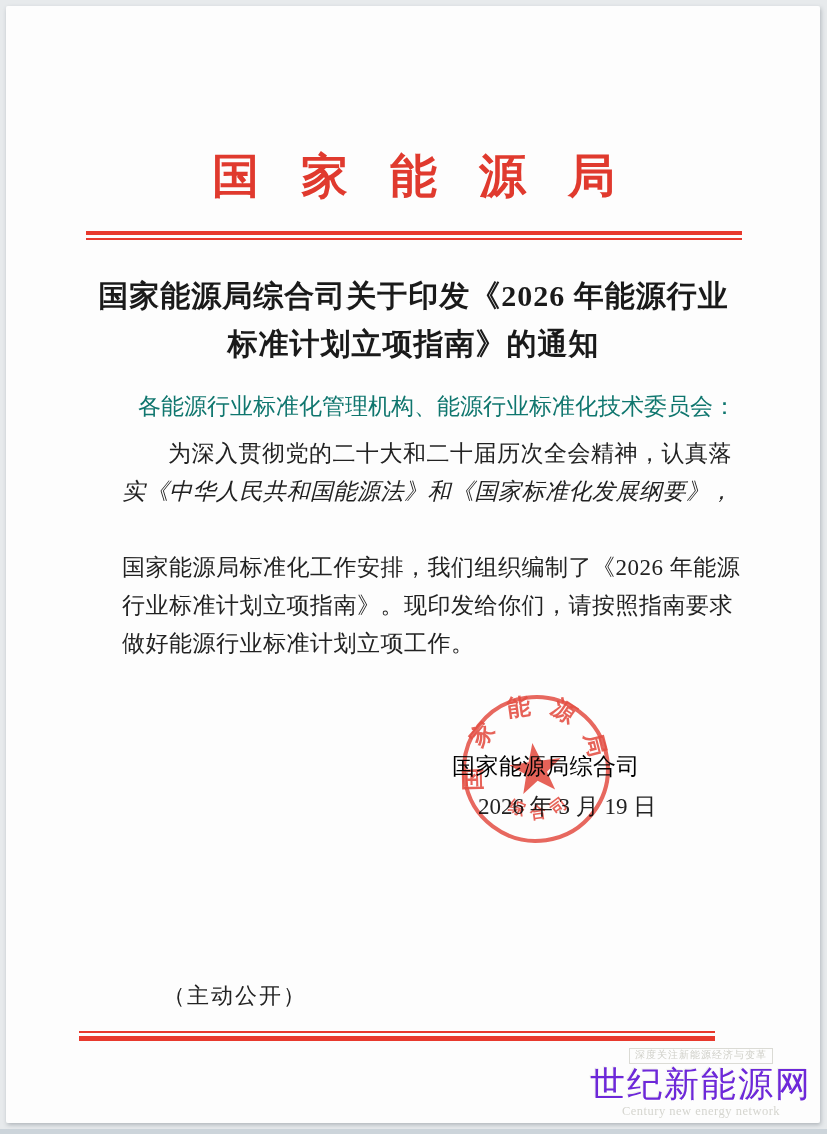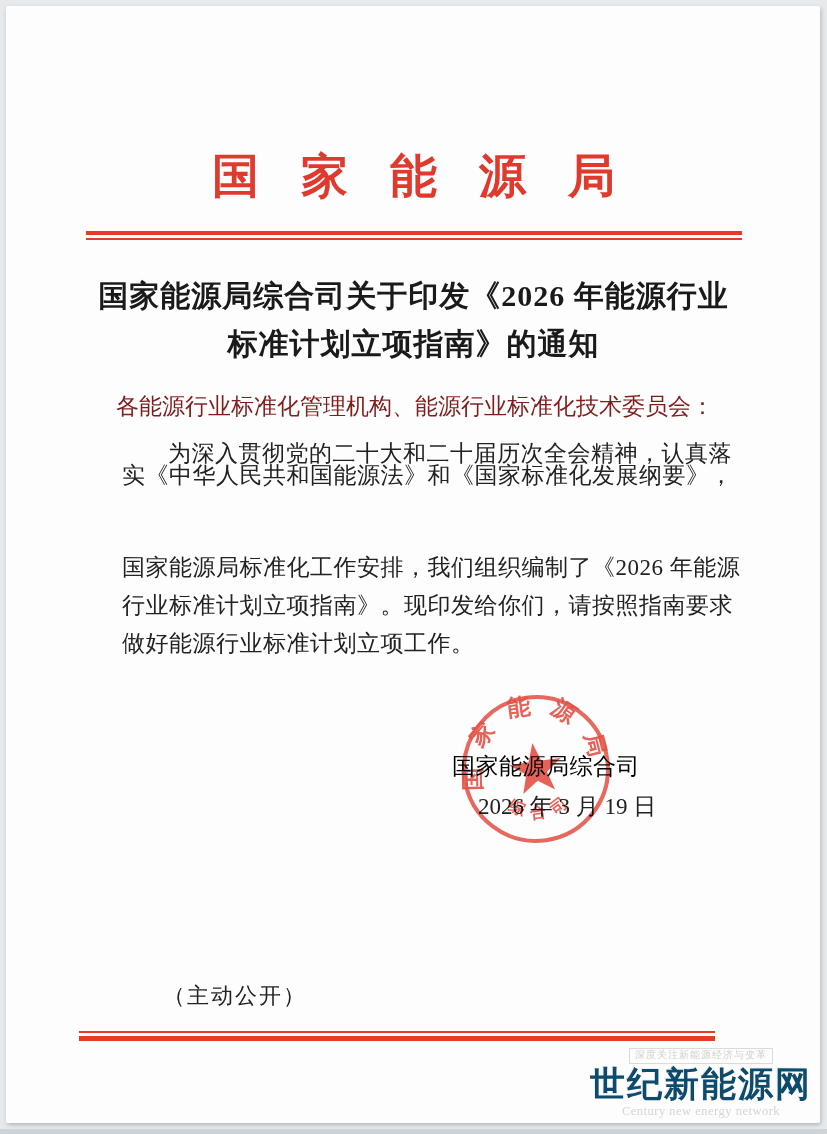--- a/index.html
+++ b/index.html
@@ -34,29 +34,29 @@
   .rule-bottom-thin { top:1031px; left:79px; width:636px; height:2px; }
   .rule-bottom-thick{ top:1036px; left:79px; width:636px; height:5px; }
   .doc-title {
     position:absolute; top:272px; left:0; right:0;
     text-align:center;
     font-size:30px; font-weight:bold; line-height:48px;
     color:#1a1a1a;
     letter-spacing:1px;
   }
   .salutation {
-    position:absolute; top:391px; left:116px;
-    font-size:23px; color:#7f1d1d; white-space:nowrap;
+    position:absolute; top:391px; left:138px;
+    font-size:23px; color:#0f766e; white-space:nowrap;
   }
   .body-line {
     position:absolute; left:122px;
     font-size:23px; color:#222; letter-spacing:0.5px; white-space:nowrap;
   }
   .body-line.indent { left:168px; }
-  .bl0 { top:438px; } .bl1 { top:460px; } .bl2 { top:514px; }
+  .bl0 { top:438px; } .bl1 { top:476px;font-style:italic; } .bl2 { top:514px; }
   .bl3 { top:552px; } .bl4 { top:590px; } .bl5 { top:628px; }
   .signature {
     position:absolute; top:751px; left:452px;
     font-size:23px; color:#000000; letter-spacing:0.5px; white-space:nowrap;
   }
   .date {
     position:absolute; top:791px; left:459px;
     font-size:23px; color:#222; white-space:nowrap;margin-left:19px;
   }
   .seal {
@@ -75,22 +75,22 @@
     text-align:center; line-height:1.15;
   }
   .wm-slogan {
     display:inline-block;
     font-family:Liberation Mono, monospace;
     font-size:10px; color:#cfcfc8;
     border:1px solid #dbdbd5; padding:1px 5px;
     letter-spacing:1px; white-space:nowrap;
   }
   .wm-name {
-    font-size:35px; font-weight:bold;
-    color:#0c4a6e;
+    font-size:35px; font-weight:normal;
+    color:#6d28d9;
     text-shadow:1px 1px 0 #ffffff, -1px -1px 0 #f0f0ec;
     letter-spacing:2px; white-space:nowrap; margin-top:1px;
   }
   .wm-en {
     font-size:12.5px; color:#d5d5cf; letter-spacing:0.5px;
     white-space:nowrap; margin-top:-1px;
   }
 </style>
 </head>
 <body>

